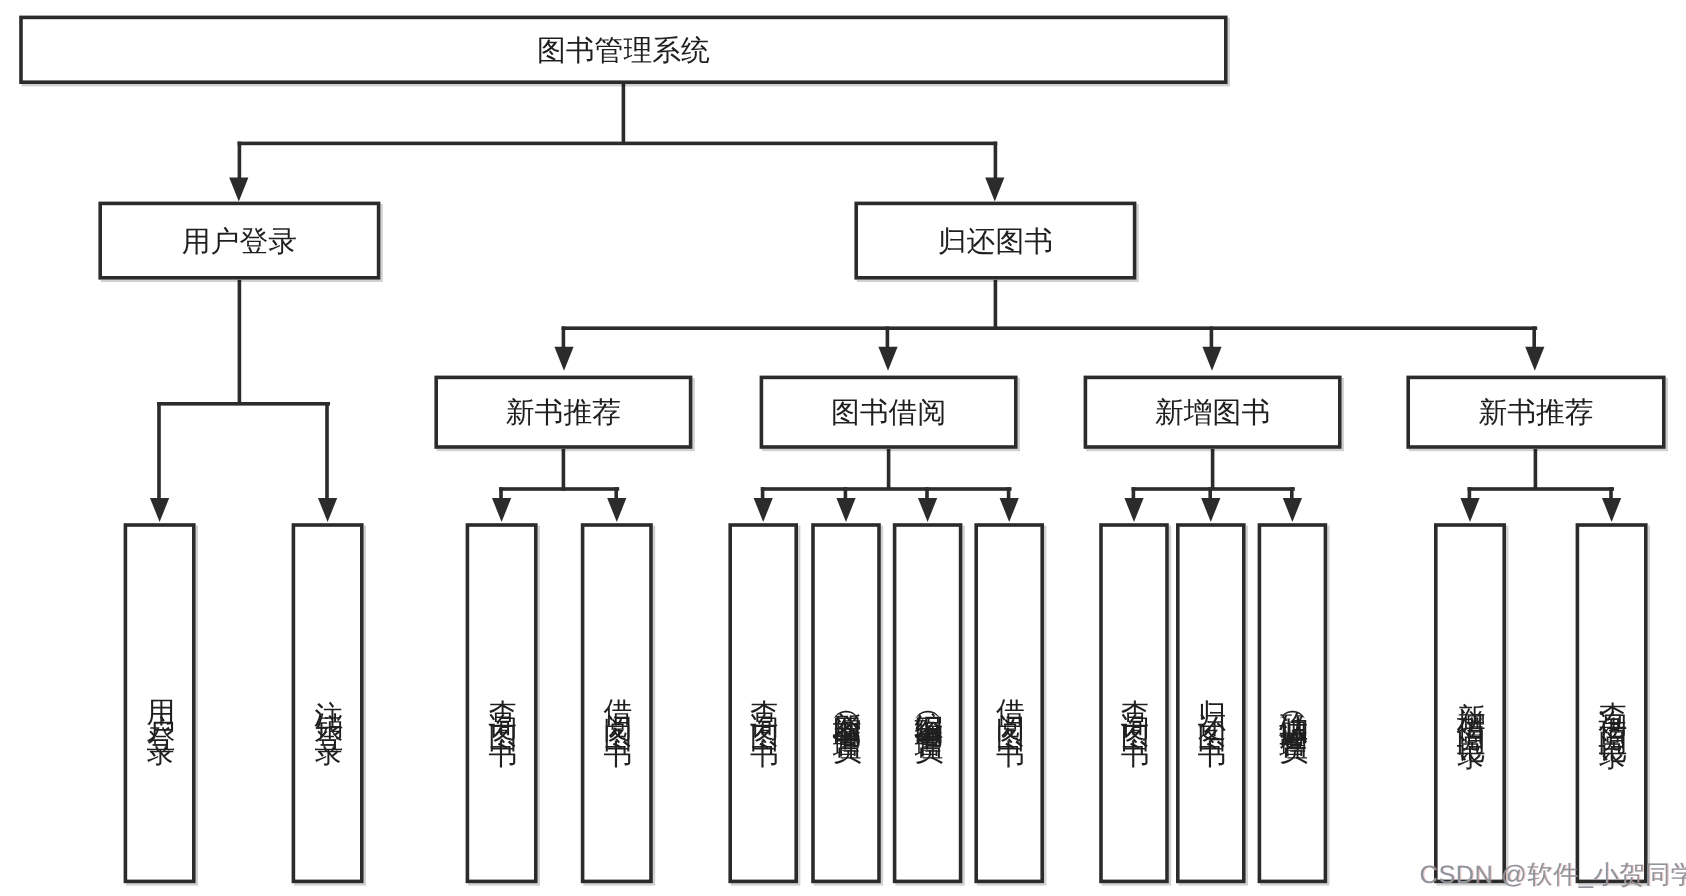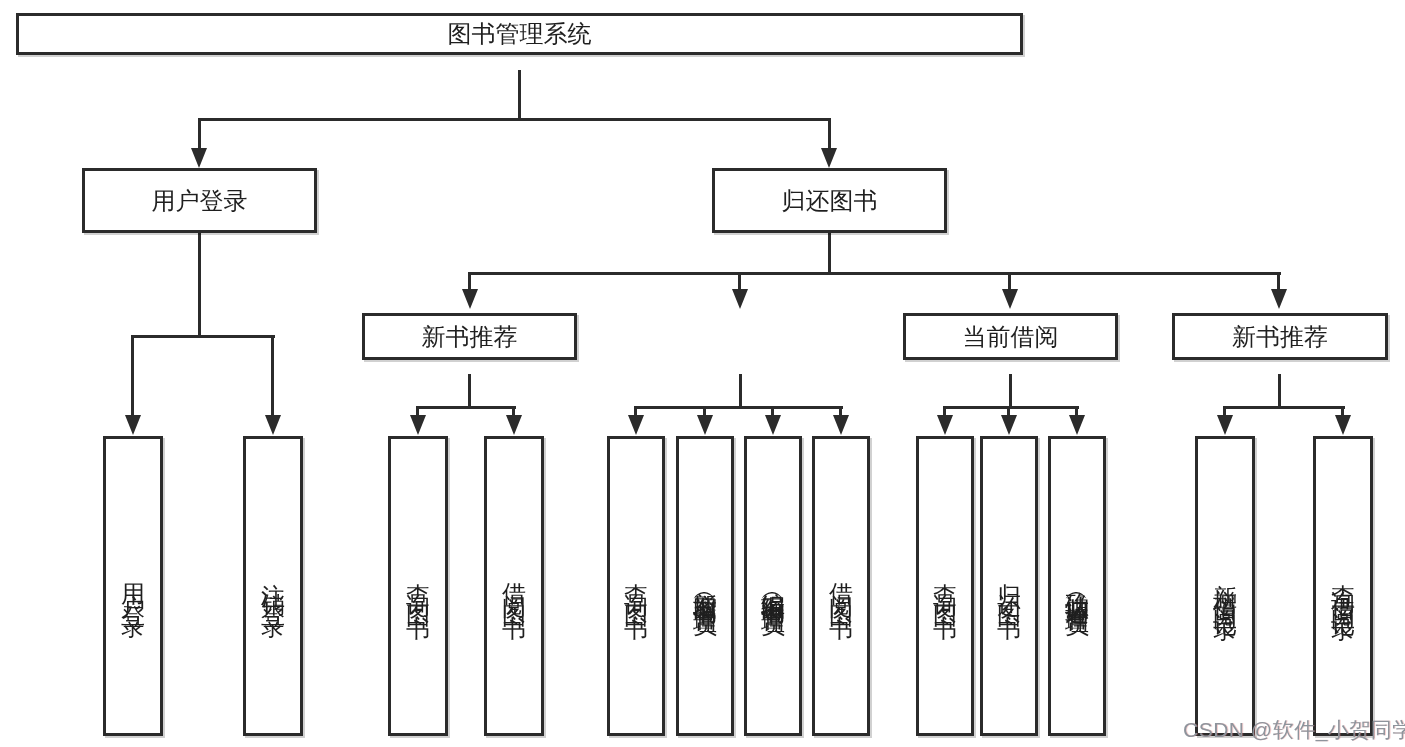--- a/index.html
+++ b/index.html
@@ -5,23 +5,23 @@
   html,body{margin:0;padding:0;background:#ffffff;}
   .canvas{
     position:relative;width:1405px;height:747px;background:#ffffff;
     font-family:"Liberation Sans",sans-serif;color:#1f1f1f;overflow:hidden;
   }
   .node{
     position:absolute;box-sizing:border-box;border:3px solid #2b2b2b;background:#fff;
     display:flex;align-items:center;justify-content:center;
     font-size:24px;box-shadow:2px 2px 0 rgba(0,0,0,0.18);
   }
-  .root{left:16px;top:13px;width:1007px;height:42px;}
+  .root{left:16px;top:13px;width:1007px;height:57px;}
   .lvl2{top:168px;width:235px;height:65px;}
-  .lvl3{top:313px;width:215px;height:47px;}
+  .lvl3{top:313px;width:215px;height:61px;}
   .leaf{
     top:436px;width:58px;height:300px;
     writing-mode:vertical-rl;text-orientation:mixed;font-size:24px;
   }
   .w60{width:60px;}
   .ls-lg{letter-spacing:11px;}
   .ls-md{letter-spacing:7px;}
   .ls-sm{letter-spacing:3px;}
   .vline,.hline{position:absolute;background:#2b2b2b;}
   .vline{width:3px;}
@@ -100,21 +100,22 @@
   <div class="arrow" style="left:1217px;top:415px;"></div>
   <div class="vline" style="left:1341px;top:406px;height:11px;"></div>
   <div class="arrow" style="left:1335px;top:415px;"></div>
 
   <div class="node root">图书管理系统</div>
 
   <div class="node lvl2" style="left:82px;">用户登录</div>
   <div class="node lvl2" style="left:712px;">归还图书</div>
 
   <div class="node lvl3" style="left:362px;">新书推荐</div>
-  <div class="node lvl3" style="left:903px;">当前借阅</div>
+  <div class="node lvl3" style="left:633px;">图书借阅</div>
+  <div class="node lvl3" style="left:903px;">新增图书</div>
   <div class="node lvl3" style="left:1172px;width:216px;">新书推荐</div>
 
   <div class="node leaf w60 ls-lg" style="left:103px;">用户登录</div>
   <div class="node leaf w60 ls-lg" style="left:243px;">注销登录</div>
 
   <div class="node leaf w60 ls-lg" style="left:388px;">查询图书</div>
   <div class="node leaf w60 ls-lg" style="left:484px;">借阅图书</div>
 
   <div class="node leaf ls-lg" style="left:607px;">查询图书</div>
   <div class="node leaf ls-sm" style="left:676px;">新增图书（管理员）</div>

